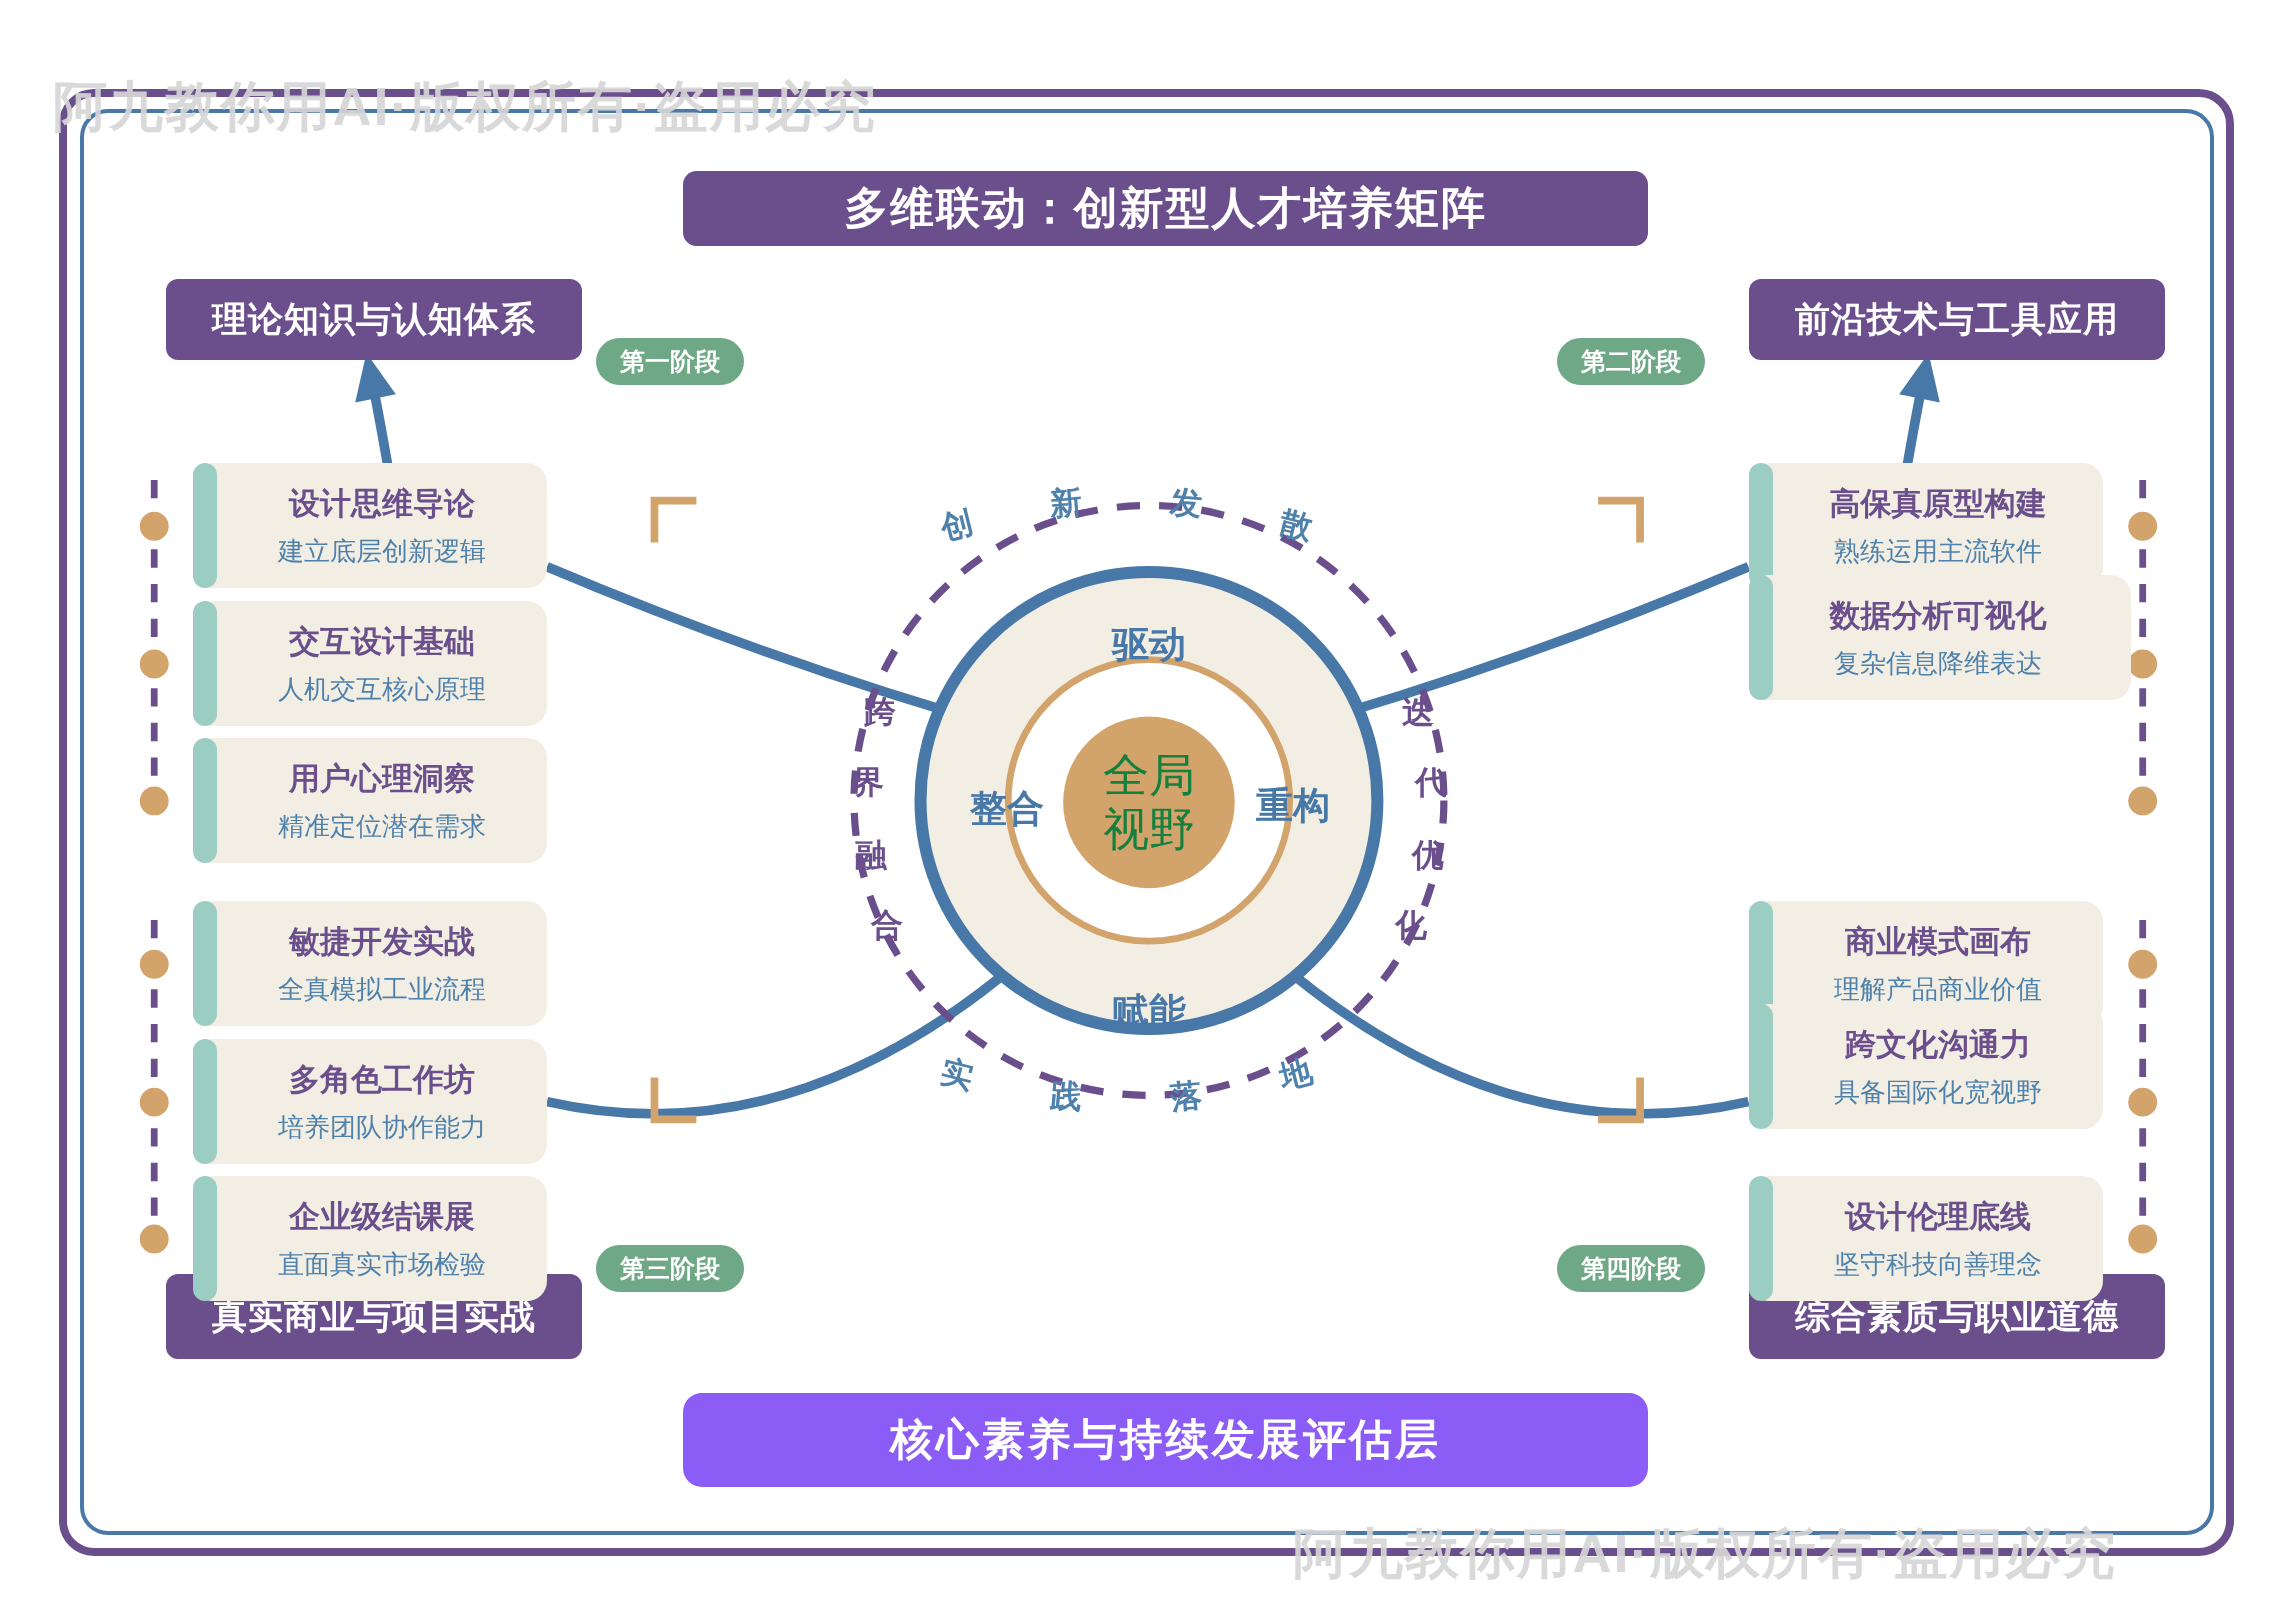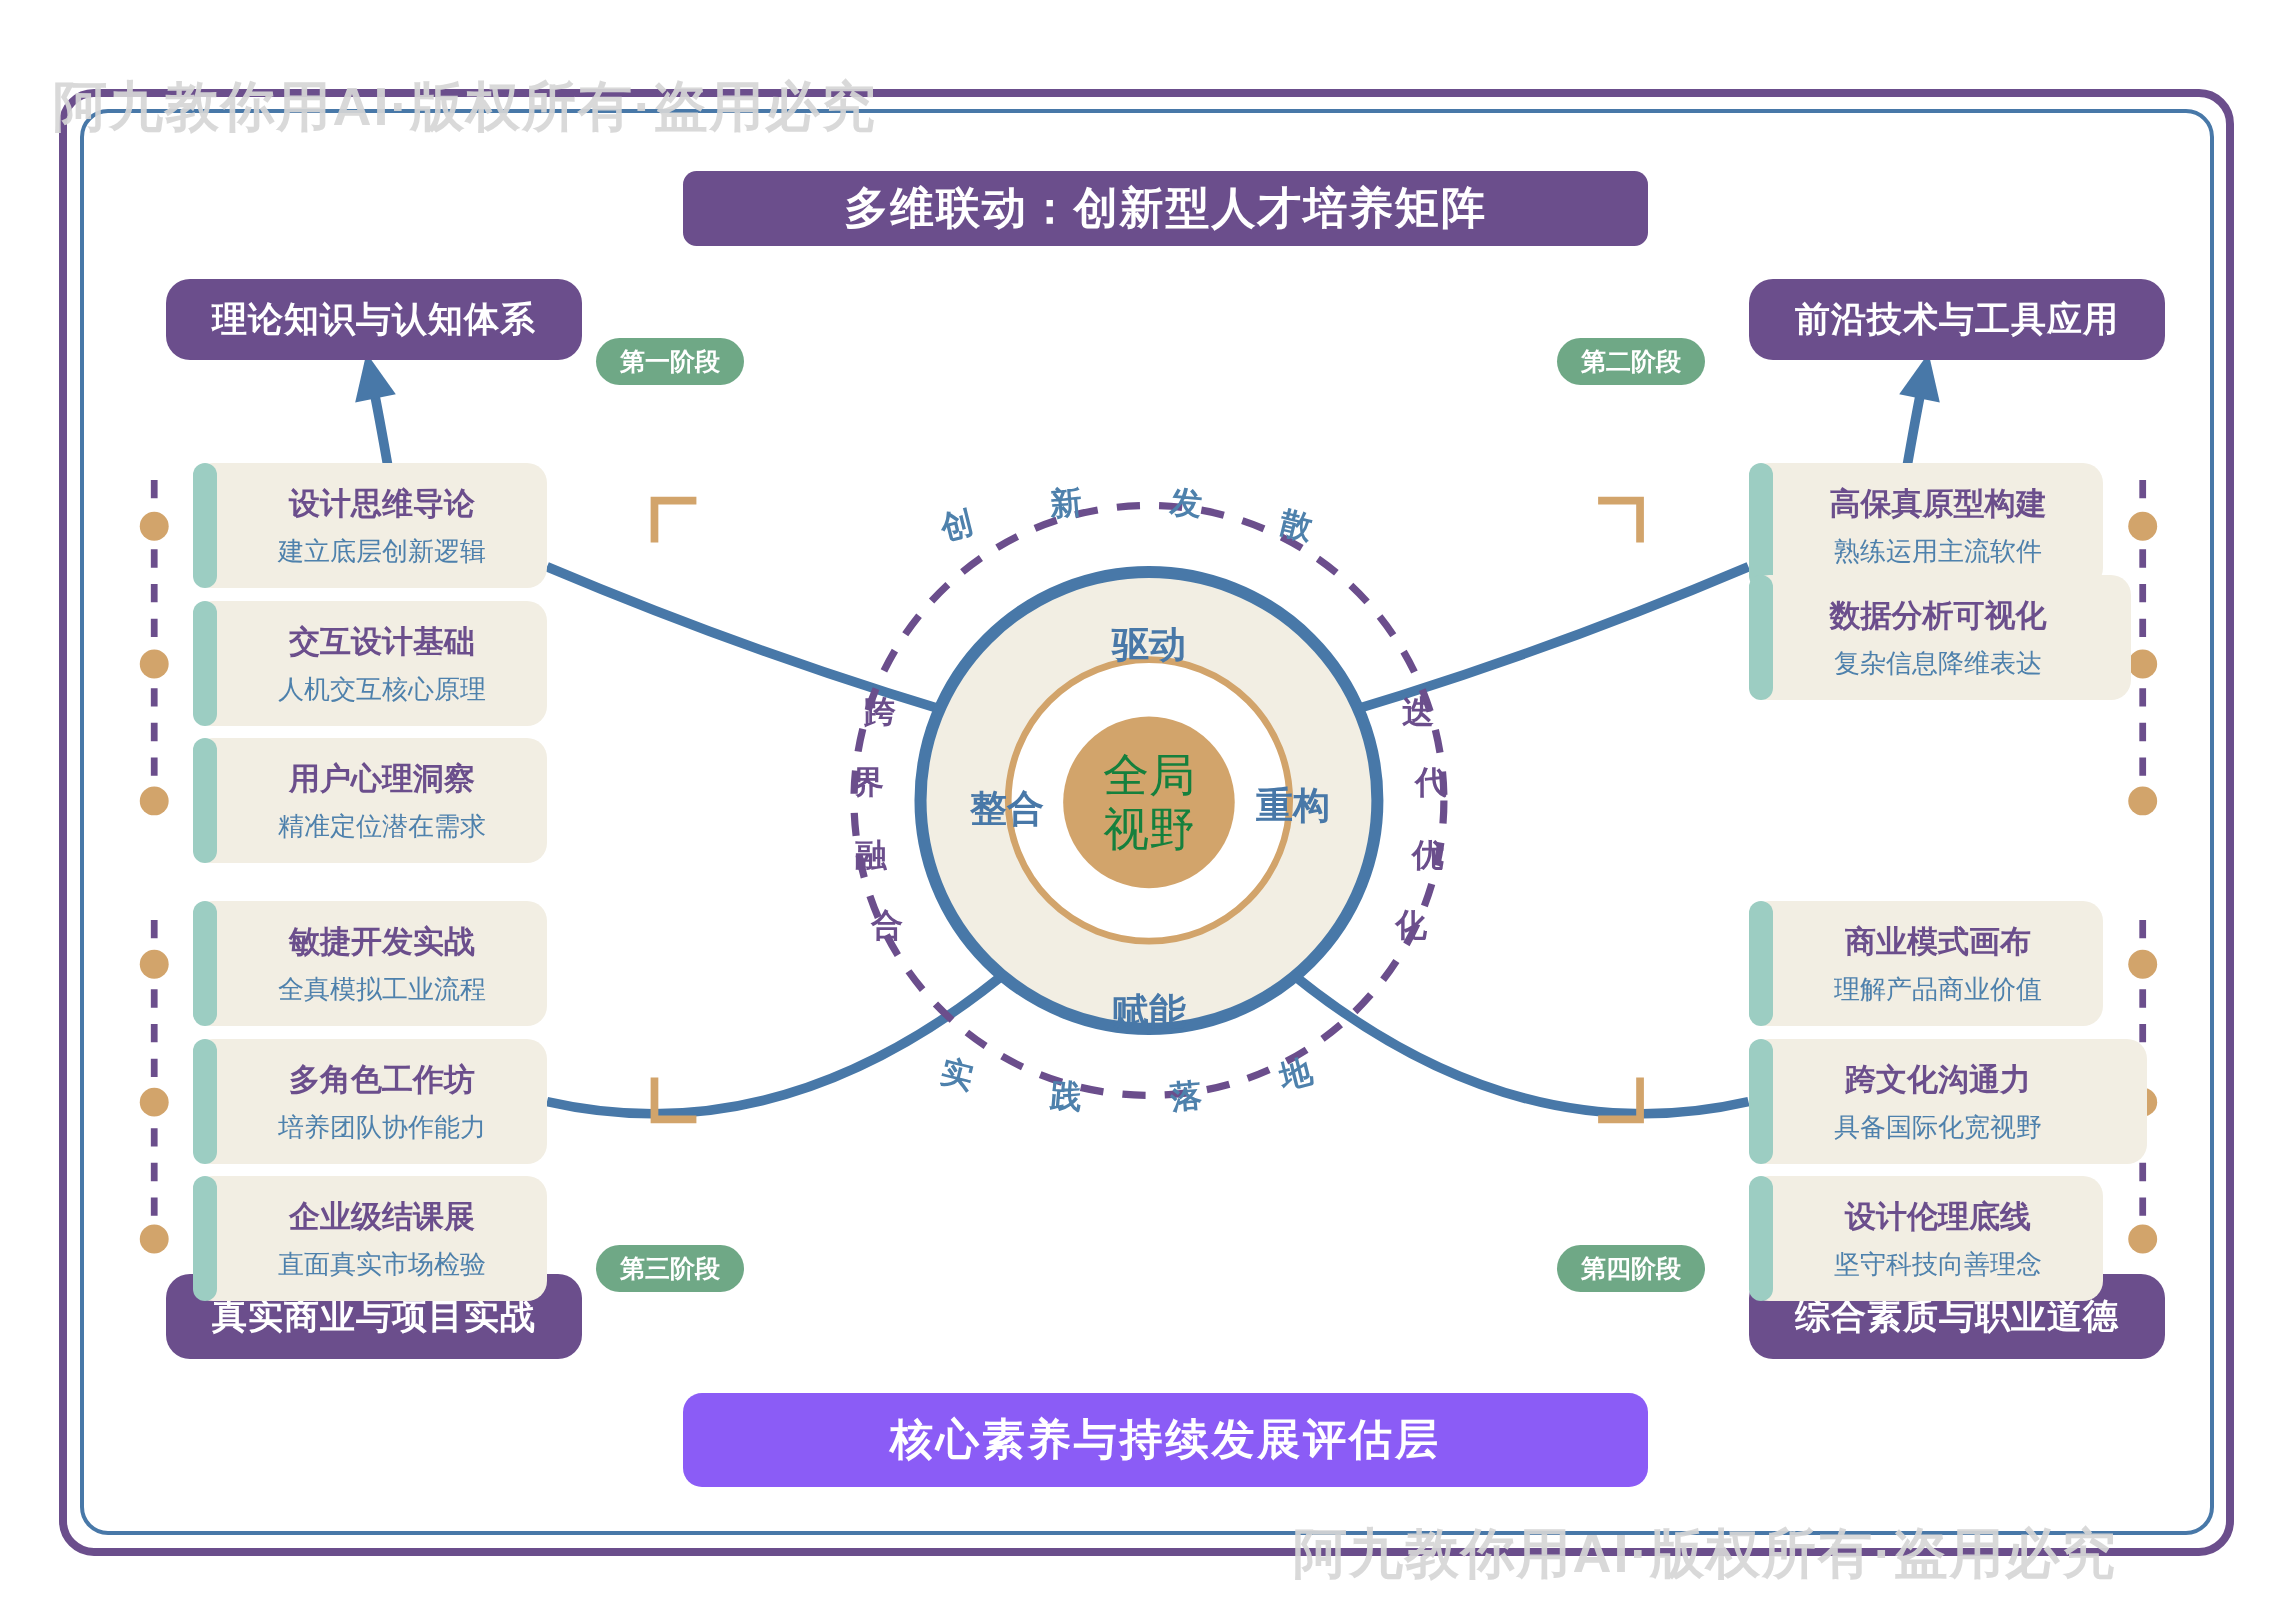--- a/index.html
+++ b/index.html
@@ -11,21 +11,21 @@
   .frame-outer{position:absolute;left:59px;top:89px;width:2175px;height:1467px;
     border:8.7px solid #6B4E8C;border-radius:35px;box-sizing:border-box;z-index:2;}
   .frame-inner{position:absolute;left:80px;top:109px;width:2134px;height:1426px;
     border:4.3px solid #4878A8;border-radius:28px;box-sizing:border-box;z-index:2;}
   svg.layer{position:absolute;left:0;top:0;z-index:3;}
   
   .banner,.qbox,.badge,.bbanner{position:absolute;display:flex;align-items:center;justify-content:center;
     color:#ffffff;font-weight:bold;box-sizing:border-box;}
   .banner{left:683px;top:171px;width:965px;height:75px;background:#6B4E8C;border-radius:13.5px;
     font-size:44px;letter-spacing:1.9px;z-index:5;}
-  .qbox{width:416px;background:#6B4E8C;border-radius:24px;font-size:35px;letter-spacing:1px;z-index:5;}
+  .qbox{width:416px;background:#6B4E8C;border-radius:12px;font-size:35px;letter-spacing:1px;z-index:5;}
   .qbox.tl{left:166px;top:279px;height:81px;}
   .qbox.tr{left:1749px;top:279px;height:81px;}
   .qbox.bl{left:166px;top:1274px;height:85px;}
   .qbox.br{left:1749px;top:1274px;height:85px;}
   .badge{width:148px;height:47px;background:#6FA886;border-radius:23.6px;font-size:25px;z-index:7;}
   .badge.b1{left:596px;top:338px;}
   .badge.b2{left:1557px;top:338px;}
   .badge.b3{left:596px;top:1245px;}
   .badge.b4{left:1557px;top:1245px;}
   .bbanner{left:683px;top:1393px;width:965px;height:94px;background:#8b5cf6;border-radius:19px;
@@ -181,21 +181,21 @@
   <div class="card cR" style="top:575px;padding-left:28px;">
     <span class="bar"></span>
     <div class="ct">数据分析可视化</div>
     <div class="cs">复杂信息降维表达</div>
   </div>
   <div class="card cR" style="top:901px;">
     <span class="bar"></span>
     <div class="ct">商业模式画布</div>
     <div class="cs">理解产品商业价值</div>
   </div>
-  <div class="card cR" style="top:1039px;padding-left:44px;">
+  <div class="card cR" style="top:1004px;">
     <span class="bar"></span>
     <div class="ct">跨文化沟通力</div>
     <div class="cs">具备国际化宽视野</div>
   </div>
   <div class="card cR" style="top:1176px;">
     <span class="bar"></span>
     <div class="ct">设计伦理底线</div>
     <div class="cs">坚守科技向善理念</div>
   </div>
 

